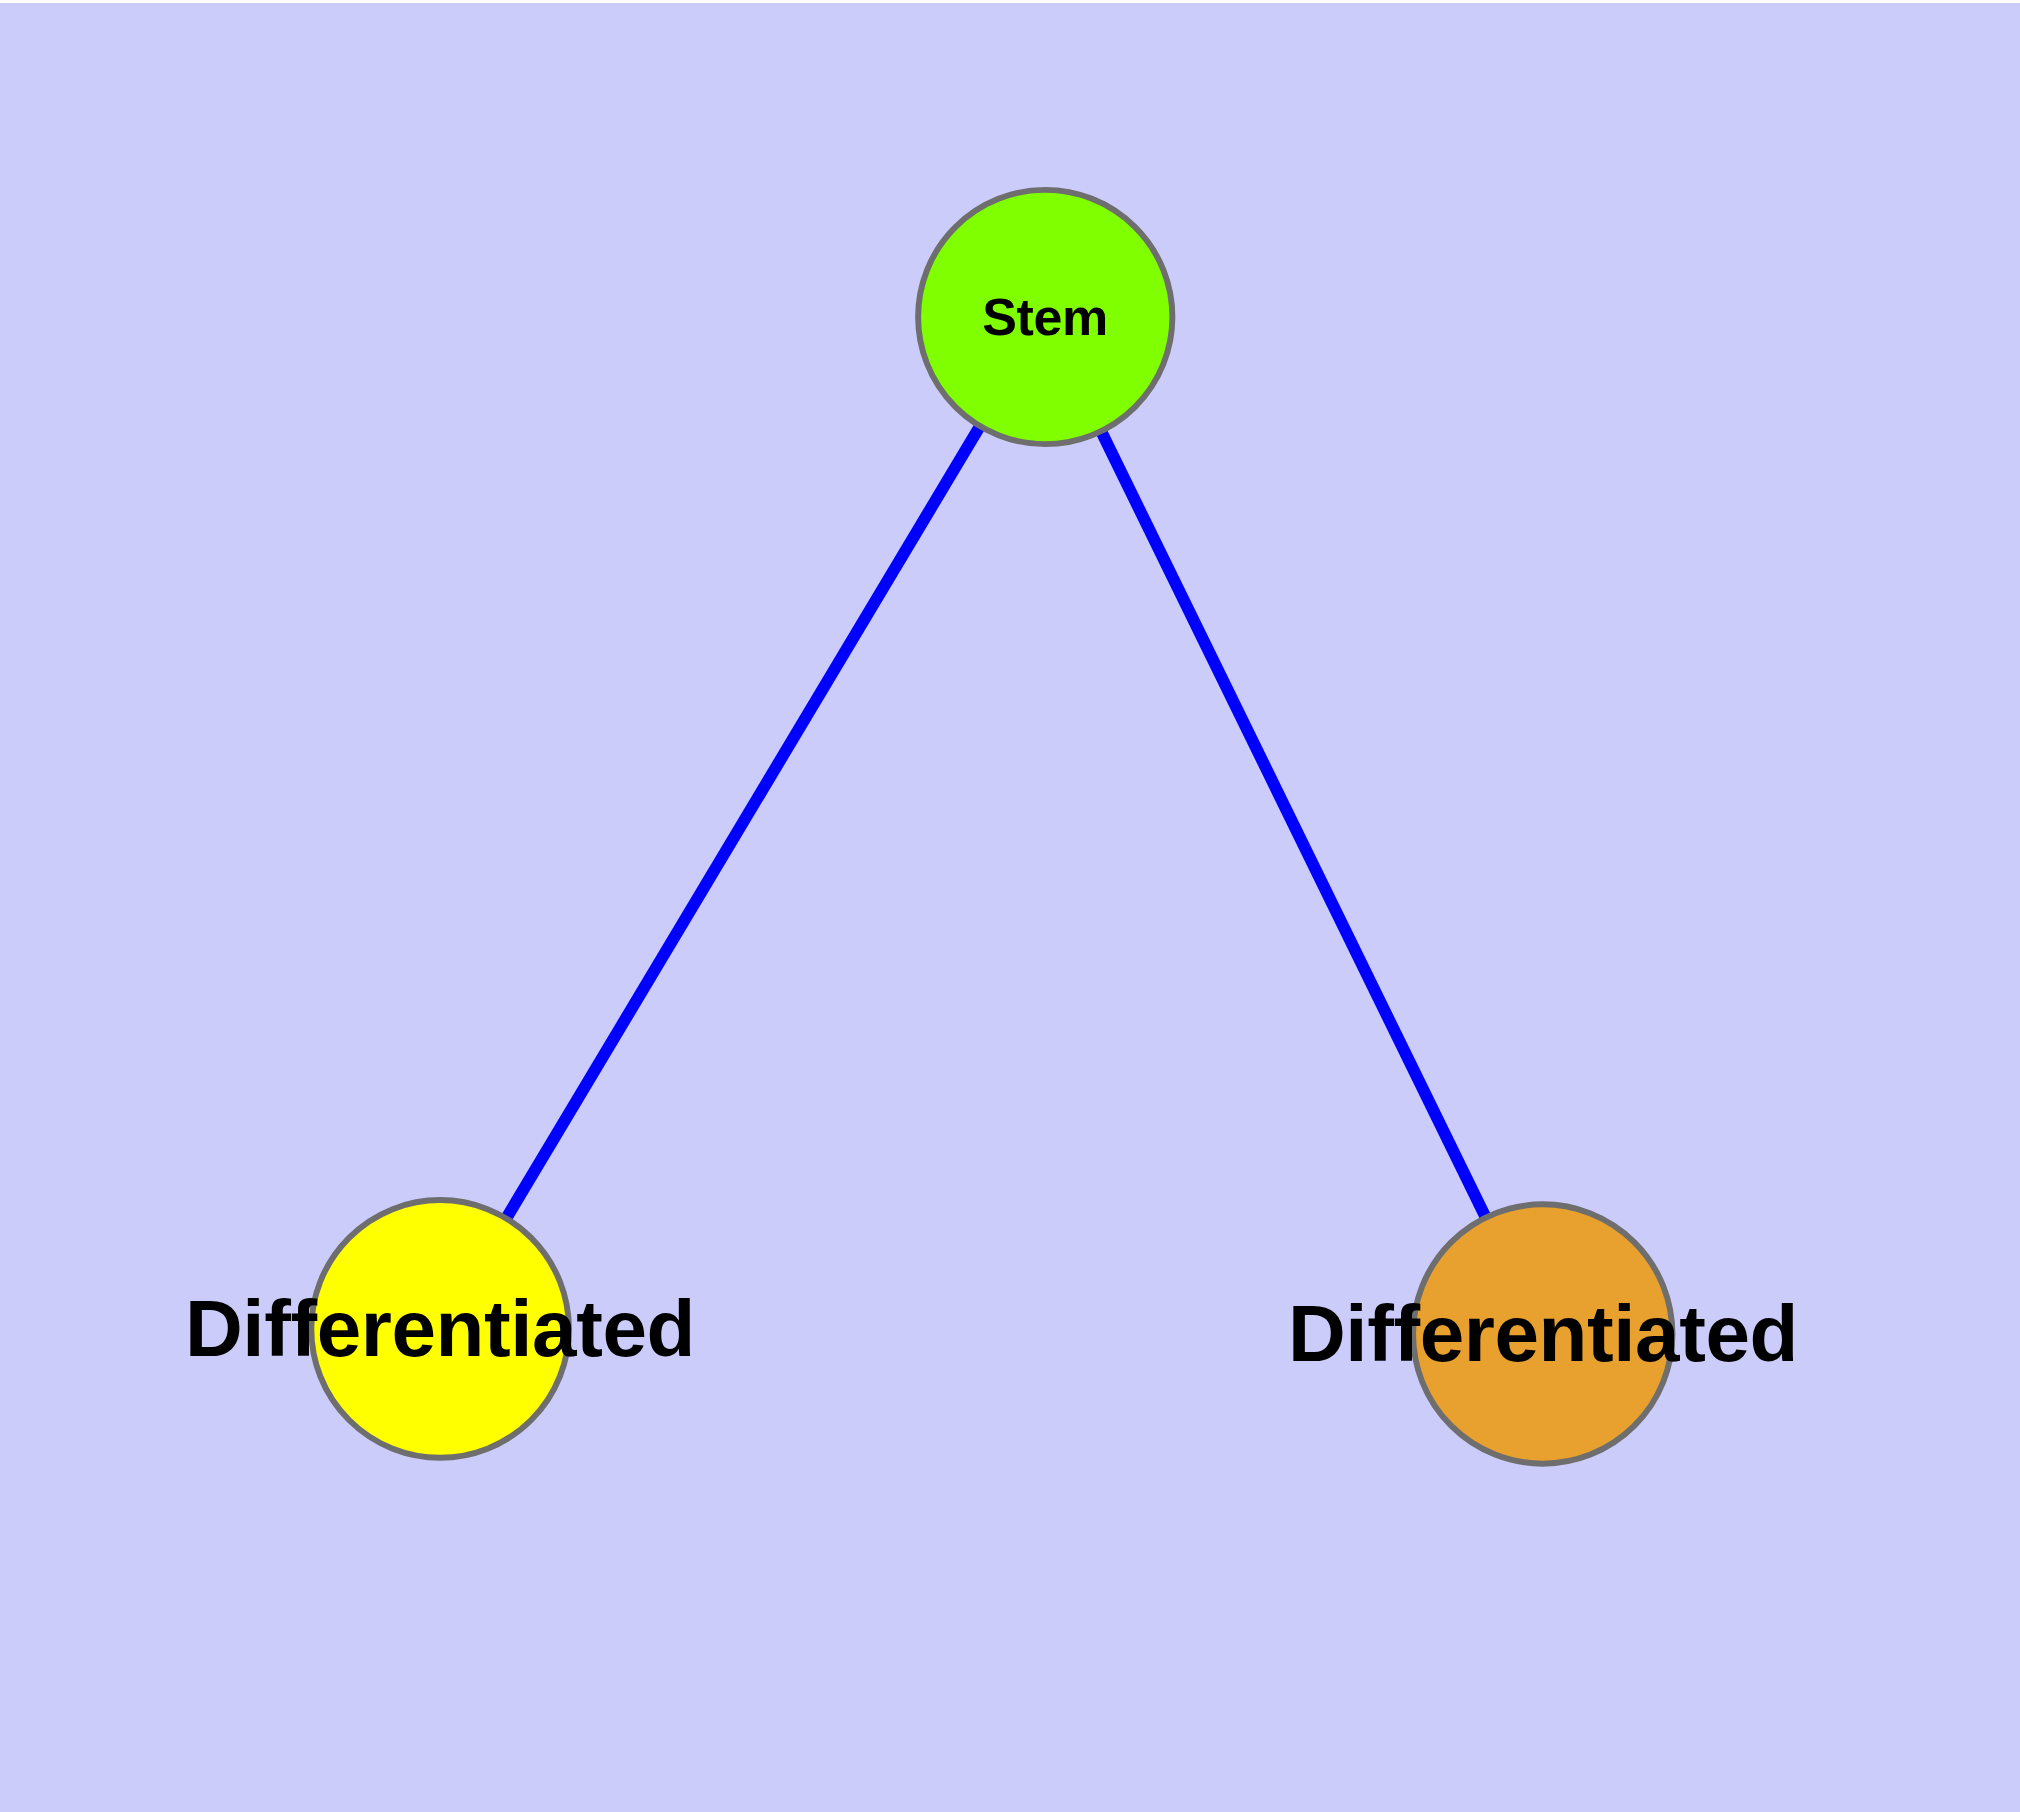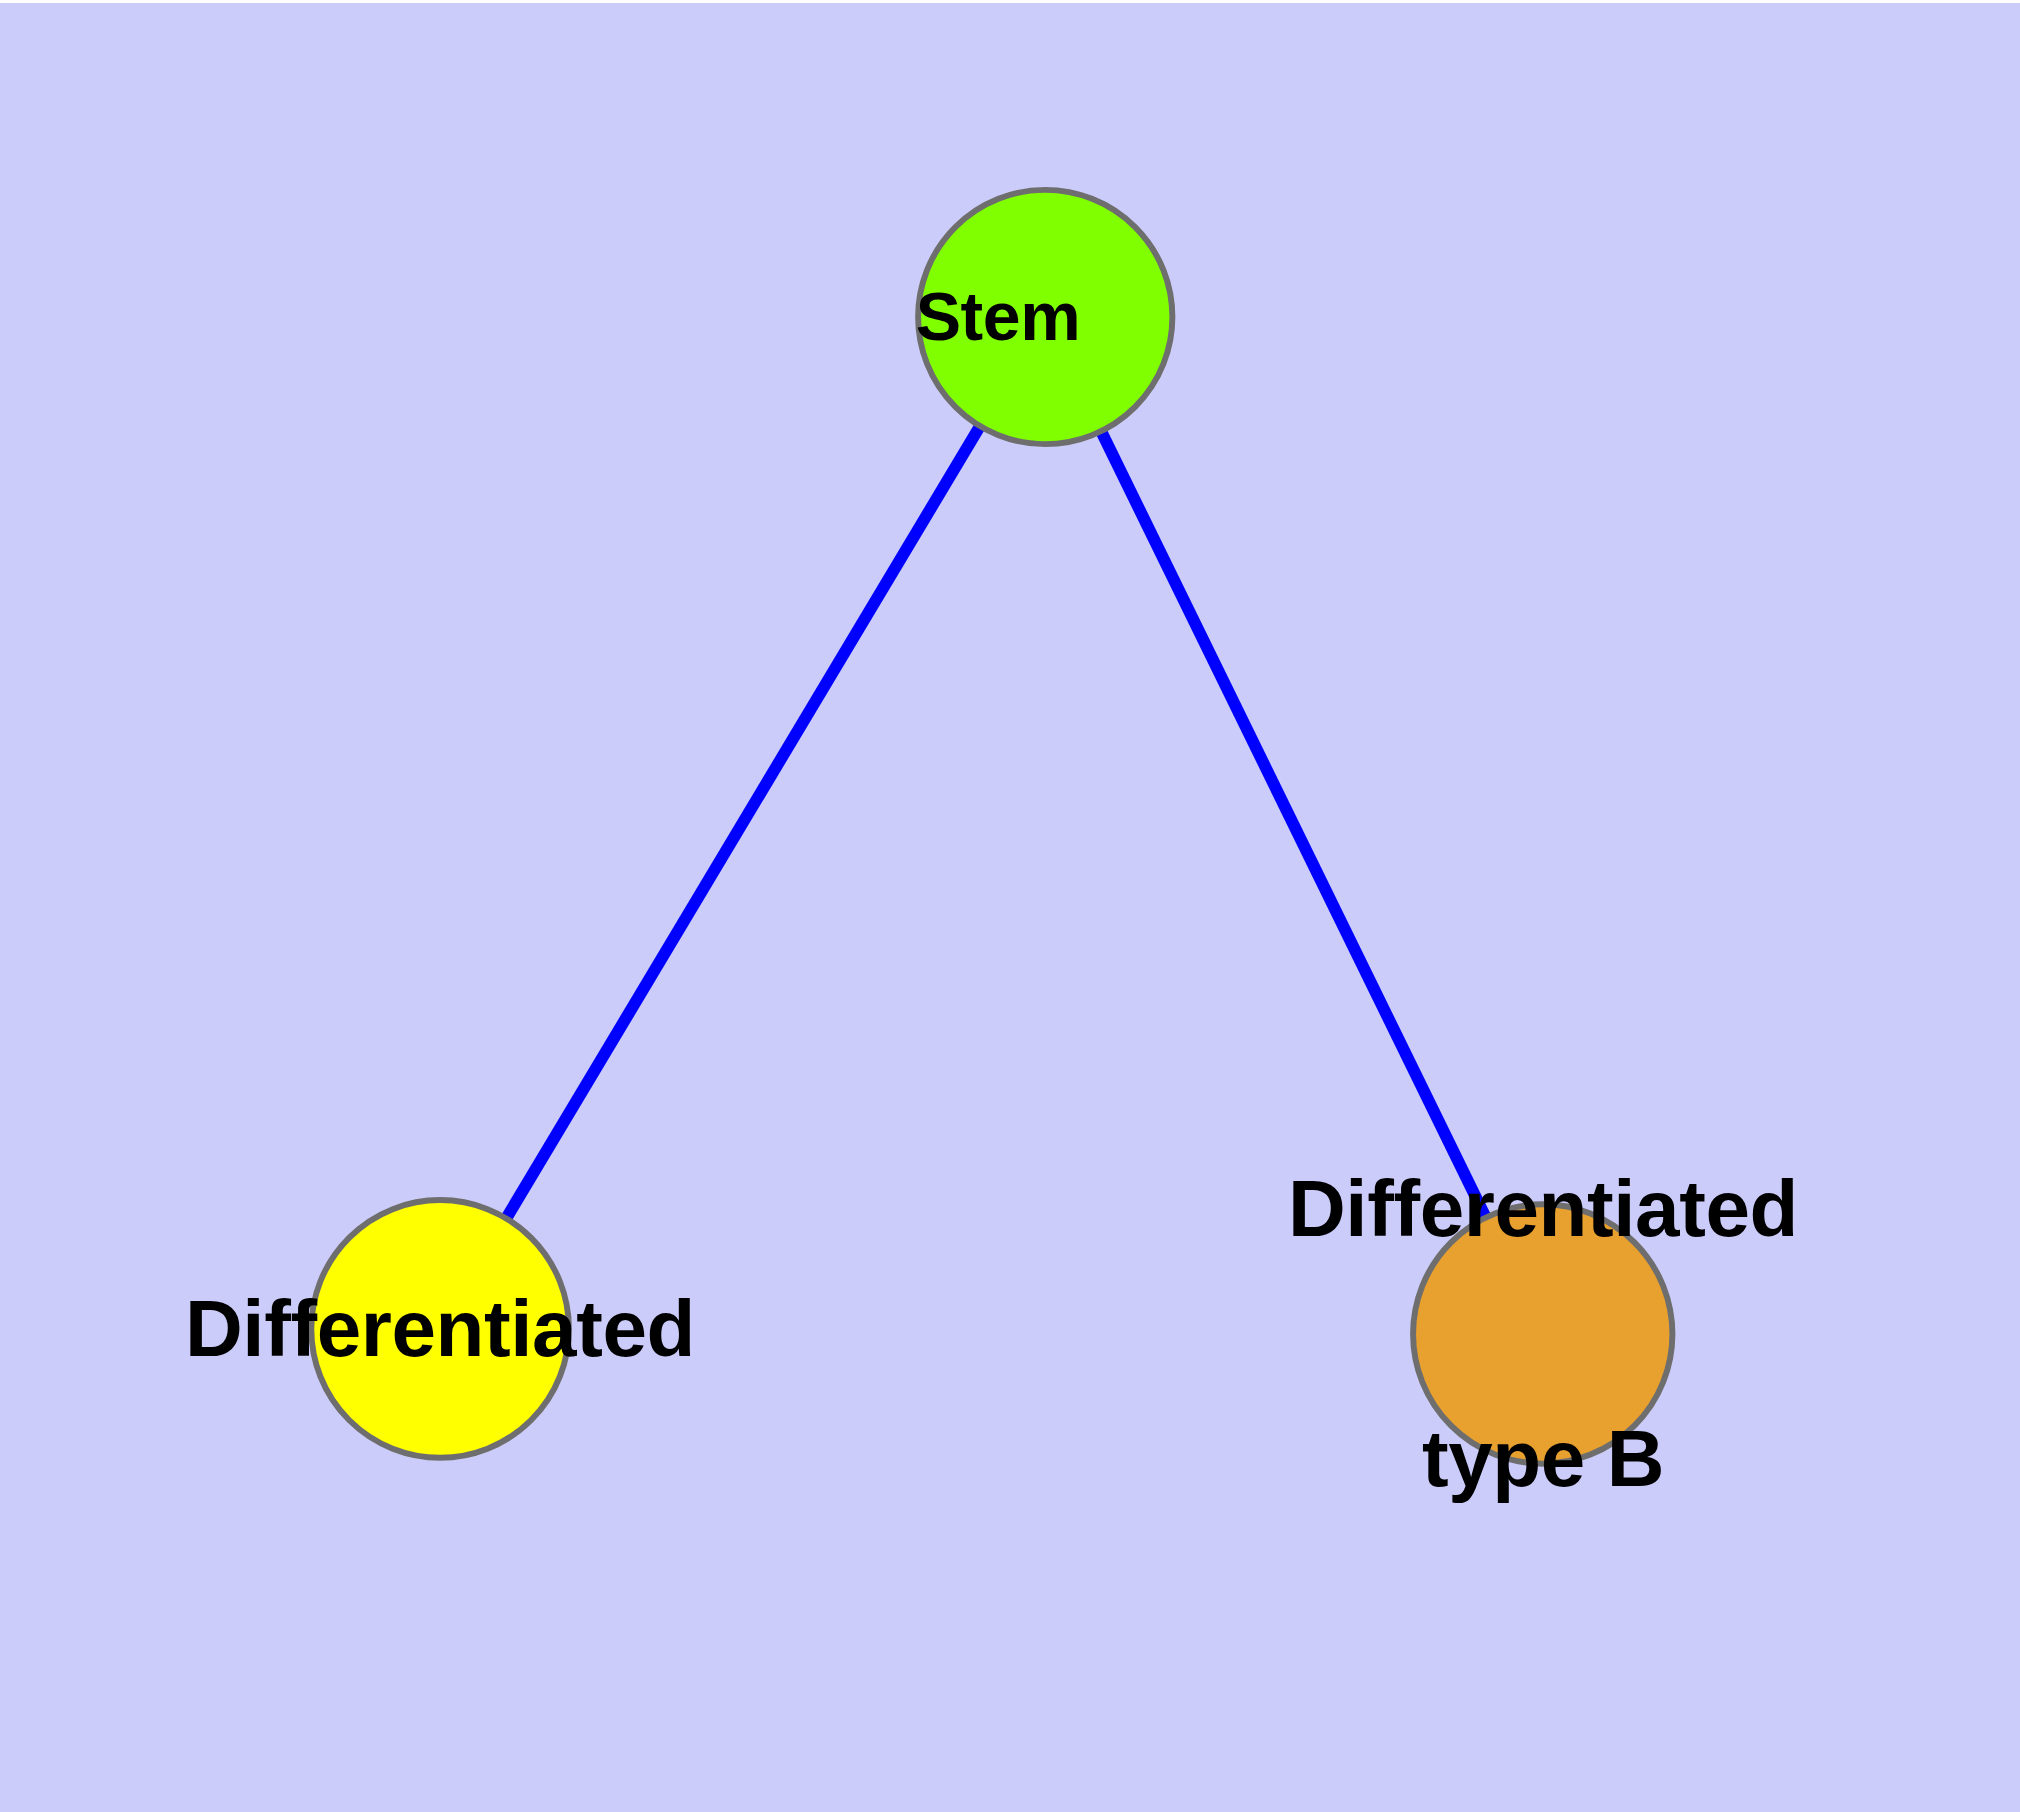--- a/index.html
+++ b/index.html
@@ -59,27 +59,26 @@
       <line id="edge-b" stroke="#0000ff" stroke-width="14" stroke-linecap="butt" x1="1233" y1="374" x2="1820" y2="1574"></line>
     </g>
 
     <g>
       <circle id="node-stem" stroke="#6e6e6e" stroke-width="7" cx="1233" cy="374" r="150" fill="#80ff00"></circle>
       <circle id="node-diff-a" stroke="#6e6e6e" stroke-width="7" cx="519" cy="1568" r="152" fill="#ffff00"></circle>
       <circle id="node-diff-b" stroke="#6e6e6e" stroke-width="7" cx="1820" cy="1574" r="153" fill="#e8a02e"></circle>
     </g>
   </svg>
 
-  <div class="node-label" id="label-stem" style="left: 998px; top: 317px; font-size: 68px; color: rgb(0, 0, 0);">
+  <div class="node-label" id="label-stem" style="left: 1045px; top: 317px; font-size: 52px; color: rgb(0, 0, 0);">
     <div>Stem</div>
   </div>
 
   <div class="node-label" id="label-diff-a" style="left: 440px; top: 1329px; font-size: 80px; color: rgb(0, 0, 0);">
     <div>Differentiated</div>
   </div>
 
   <div class="node-label" id="label-diff-b" style="left: 1543px; top: 1334px; font-size: 80px; color: rgb(0, 0, 0);">
     <div>Differentiated</div>
-    <div>type B</div>
   </div>
 
 </div>
 
 
 </body></html>

